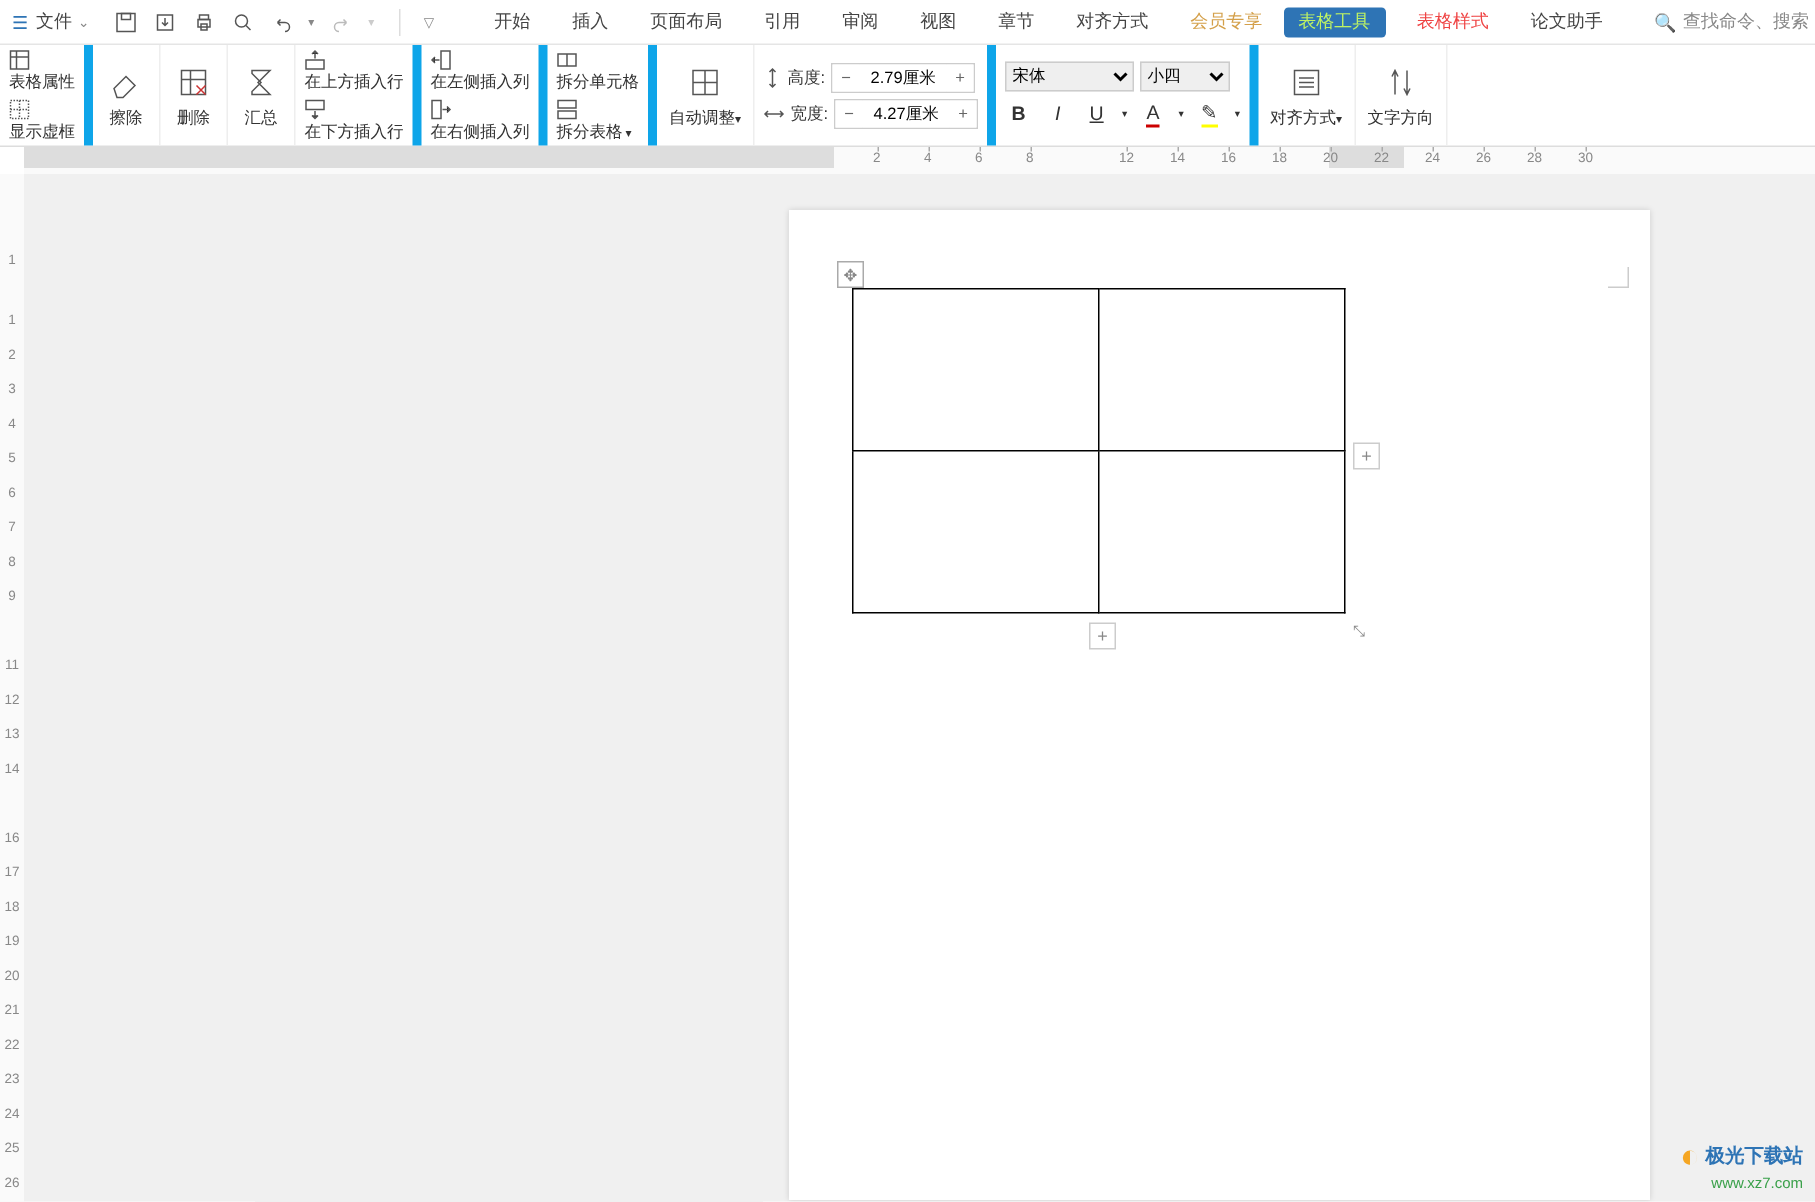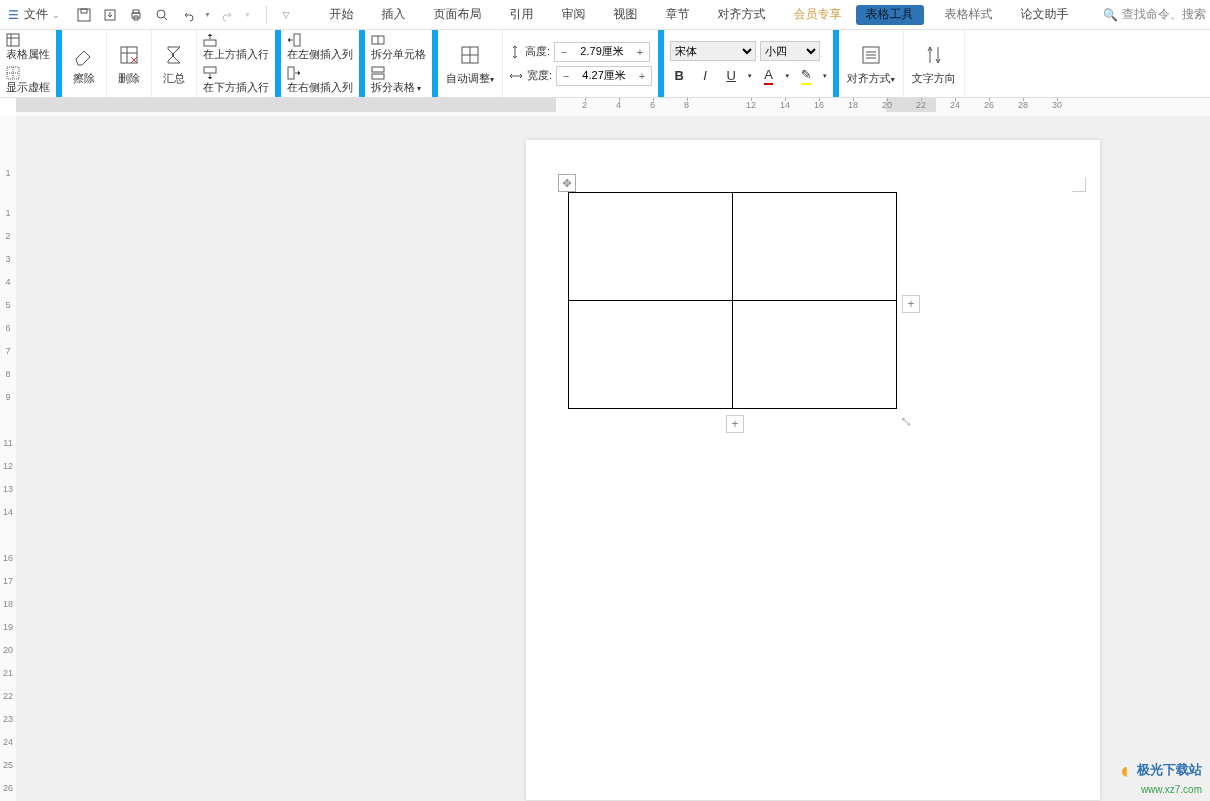--- a/index.html
+++ b/index.html
@@ -8,22 +8,22 @@
 
 .menubar { height: 30px; display: flex; align-items: center; border-bottom: 1px solid #e5e5e5; font-size: 12px; color: #444; }
 .file-btn { display: flex; align-items: center; padding: 0 8px; gap: 4px; height: 100%; }
 .file-btn .ham { display: inline-block; width: 12px; }
 .file-btn .ham::before { content: "☰"; color: #2e74b5; }
 .qat { display: flex; align-items: center; gap: 10px; padding: 0 8px; }
 .qat-icon { width: 16px; height: 16px; color: #555; cursor: pointer; display: flex; align-items: center; justify-content: center; }
 .sep { width: 1px; height: 18px; background: #ddd; margin: 0 6px; }
 .tabs { display: flex; align-items: center; height: 100%; gap: 0; margin-left: 18px; }
 .tab { padding: 0 14px; height: 100%; display: flex; align-items: center; cursor: pointer; font-size: 12px; color: #444; }
-.tab.active { background: #2e74b5; color: #0f172a; border-radius: 3px; padding: 2px 10px; height: 20px; }
-.tab.blue { color: #737373; padding-left: 21px; }
+.tab.active { background: #2e74b5; color: #bef264; border-radius: 3px; padding: 2px 10px; height: 20px; }
+.tab.blue { color: #ef4444; padding-left: 21px; }
 .search { margin-left: auto; display: flex; align-items: center; gap: 4px; color: #888; font-size: 12px; padding-right: 4px; }
 .search::before { content: "🔍"; font-size: 12px; }
 
 
 .ribbon { height: 68px; display: flex; border-bottom: 1px solid #ddd; font-size: 11px; color: #333; }
 .rgroup { display: flex; flex-direction: column; justify-content: center; padding: 4px 8px; border-right: 1px solid #eee; }
 .rgroup.vert { align-items: center; }
 .rgroup .big-icon { width: 28px; height: 28px; display: flex; align-items: center; justify-content: center; color: #555; font-size: 20px; }
 .rgroup .label { font-size: 11px; text-align: center; margin-top: 2px; white-space: nowrap; }
 .stack { display: flex; flex-direction: column; gap: 4px; padding: 4px 6px; border-right: 6px solid #0ea5e9; justify-content: center; }

